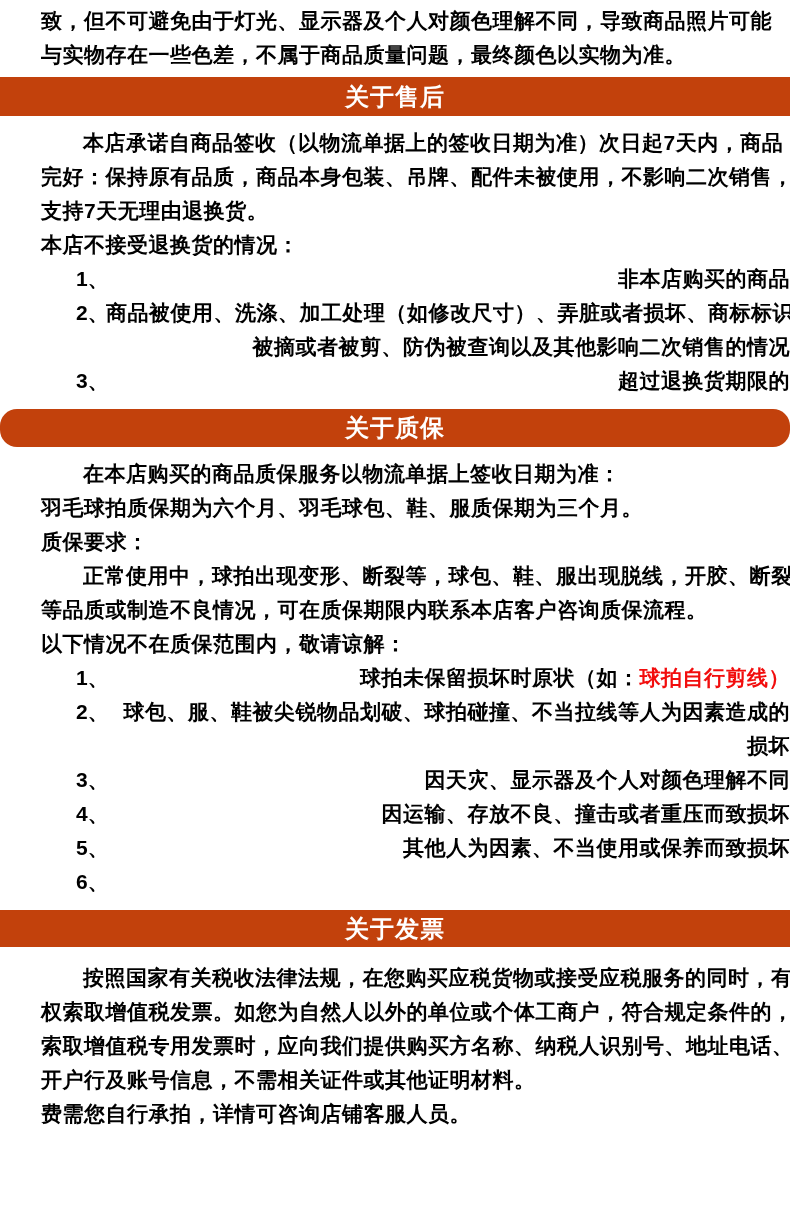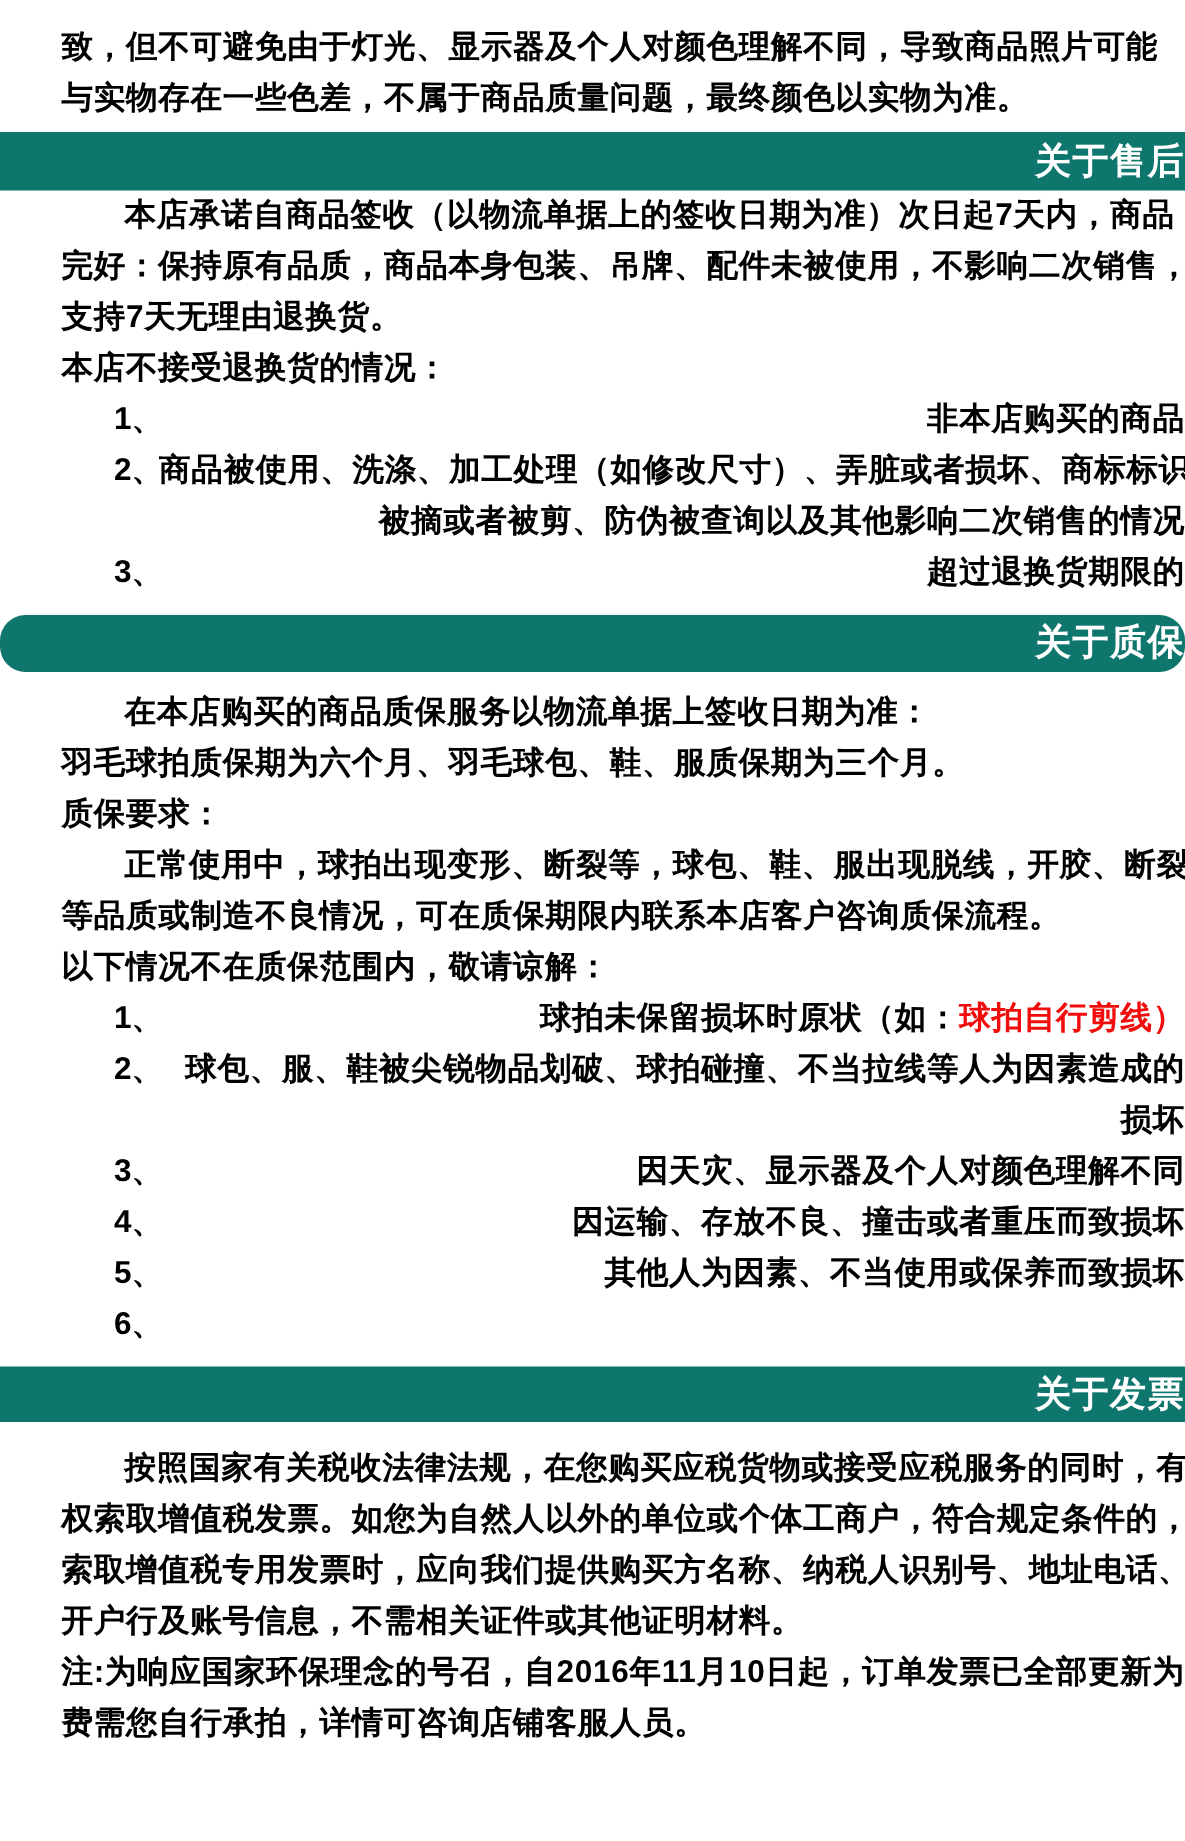--- a/index.html
+++ b/index.html
@@ -13,53 +13,53 @@
     overflow: hidden;
     font-family: "Liberation Sans", "DejaVu Sans", sans-serif;
     font-weight: 700;
     color: #000000;
     font-size: 21px;
   }
   .page {
     width: 790px;
     height: 888px;
     box-sizing: border-box;
-    padding-top: 15px;
+    padding-top: 4px;
     padding-bottom: 29px;
   }
   .line {
     line-height: 34px;
     height: 34px;
     white-space: nowrap;
     padding-left: 41px;
     padding-right: 20px;
     letter-spacing: 0.5px;
   }
   .line.ind { padding-left: 83px; }
   .band {
     height: 38px;
-    background: #0f766e;
-    text-align: right;
+    background: #c2410c;
+    text-align: center;
     overflow: hidden;
     text-decoration: underline;
   }
   .band .band-title {
     display: inline-block;
     line-height: 38px;
     font-size: 24px;
     font-weight: 700;
     color: #ffffff;
     letter-spacing: 1px;
   }
   .band1 { margin-top: 5px; height: 39px; }
   .band1 .band-title { line-height: 39px; }
   .band2 { margin-top: 11px; border-radius: 17px; }
   .band3 { margin-top: 11px; height: 37px; }
   .band3 .band-title { line-height: 37px; }
-  .para1 { margin-top: 0; }
+  .para1 { margin-top: 10px; }
   .para2 { margin-top: 10px; }
   .para3 { margin-top: 14px; }
   .list-item {
     display: flex;
     align-items: flex-start;
   }
   .list-item .num {
     flex: 0 0 auto;
     width: 30px;
     padding-left: 76px;
@@ -168,17 +168,16 @@
   </div>
 
   <div class="band band3">
     <span class="band-title">关于发票</span>
   </div>
   <div class="para3">
     <div class="line ind">按照国家有关税收法律法规，在您购买应税货物或接受应税服务的同时，有</div>
     <div class="line">权索取增值税发票。如您为自然人以外的单位或个体工商户，符合规定条件的，</div>
     <div class="line">索取增值税专用发票时，应向我们提供购买方名称、纳税人识别号、地址电话、</div>
     <div class="line">开户行及账号信息，不需相关证件或其他证明材料。</div>
-    <div class="line">注:为响应国家环保理念的号召，自2016年11月10日起，订单发票已全部更新为</div>
     <div class="line">费需您自行承拍，详情可咨询店铺客服人员。</div>
   </div>
 
 </div>
 
 </body></html>

